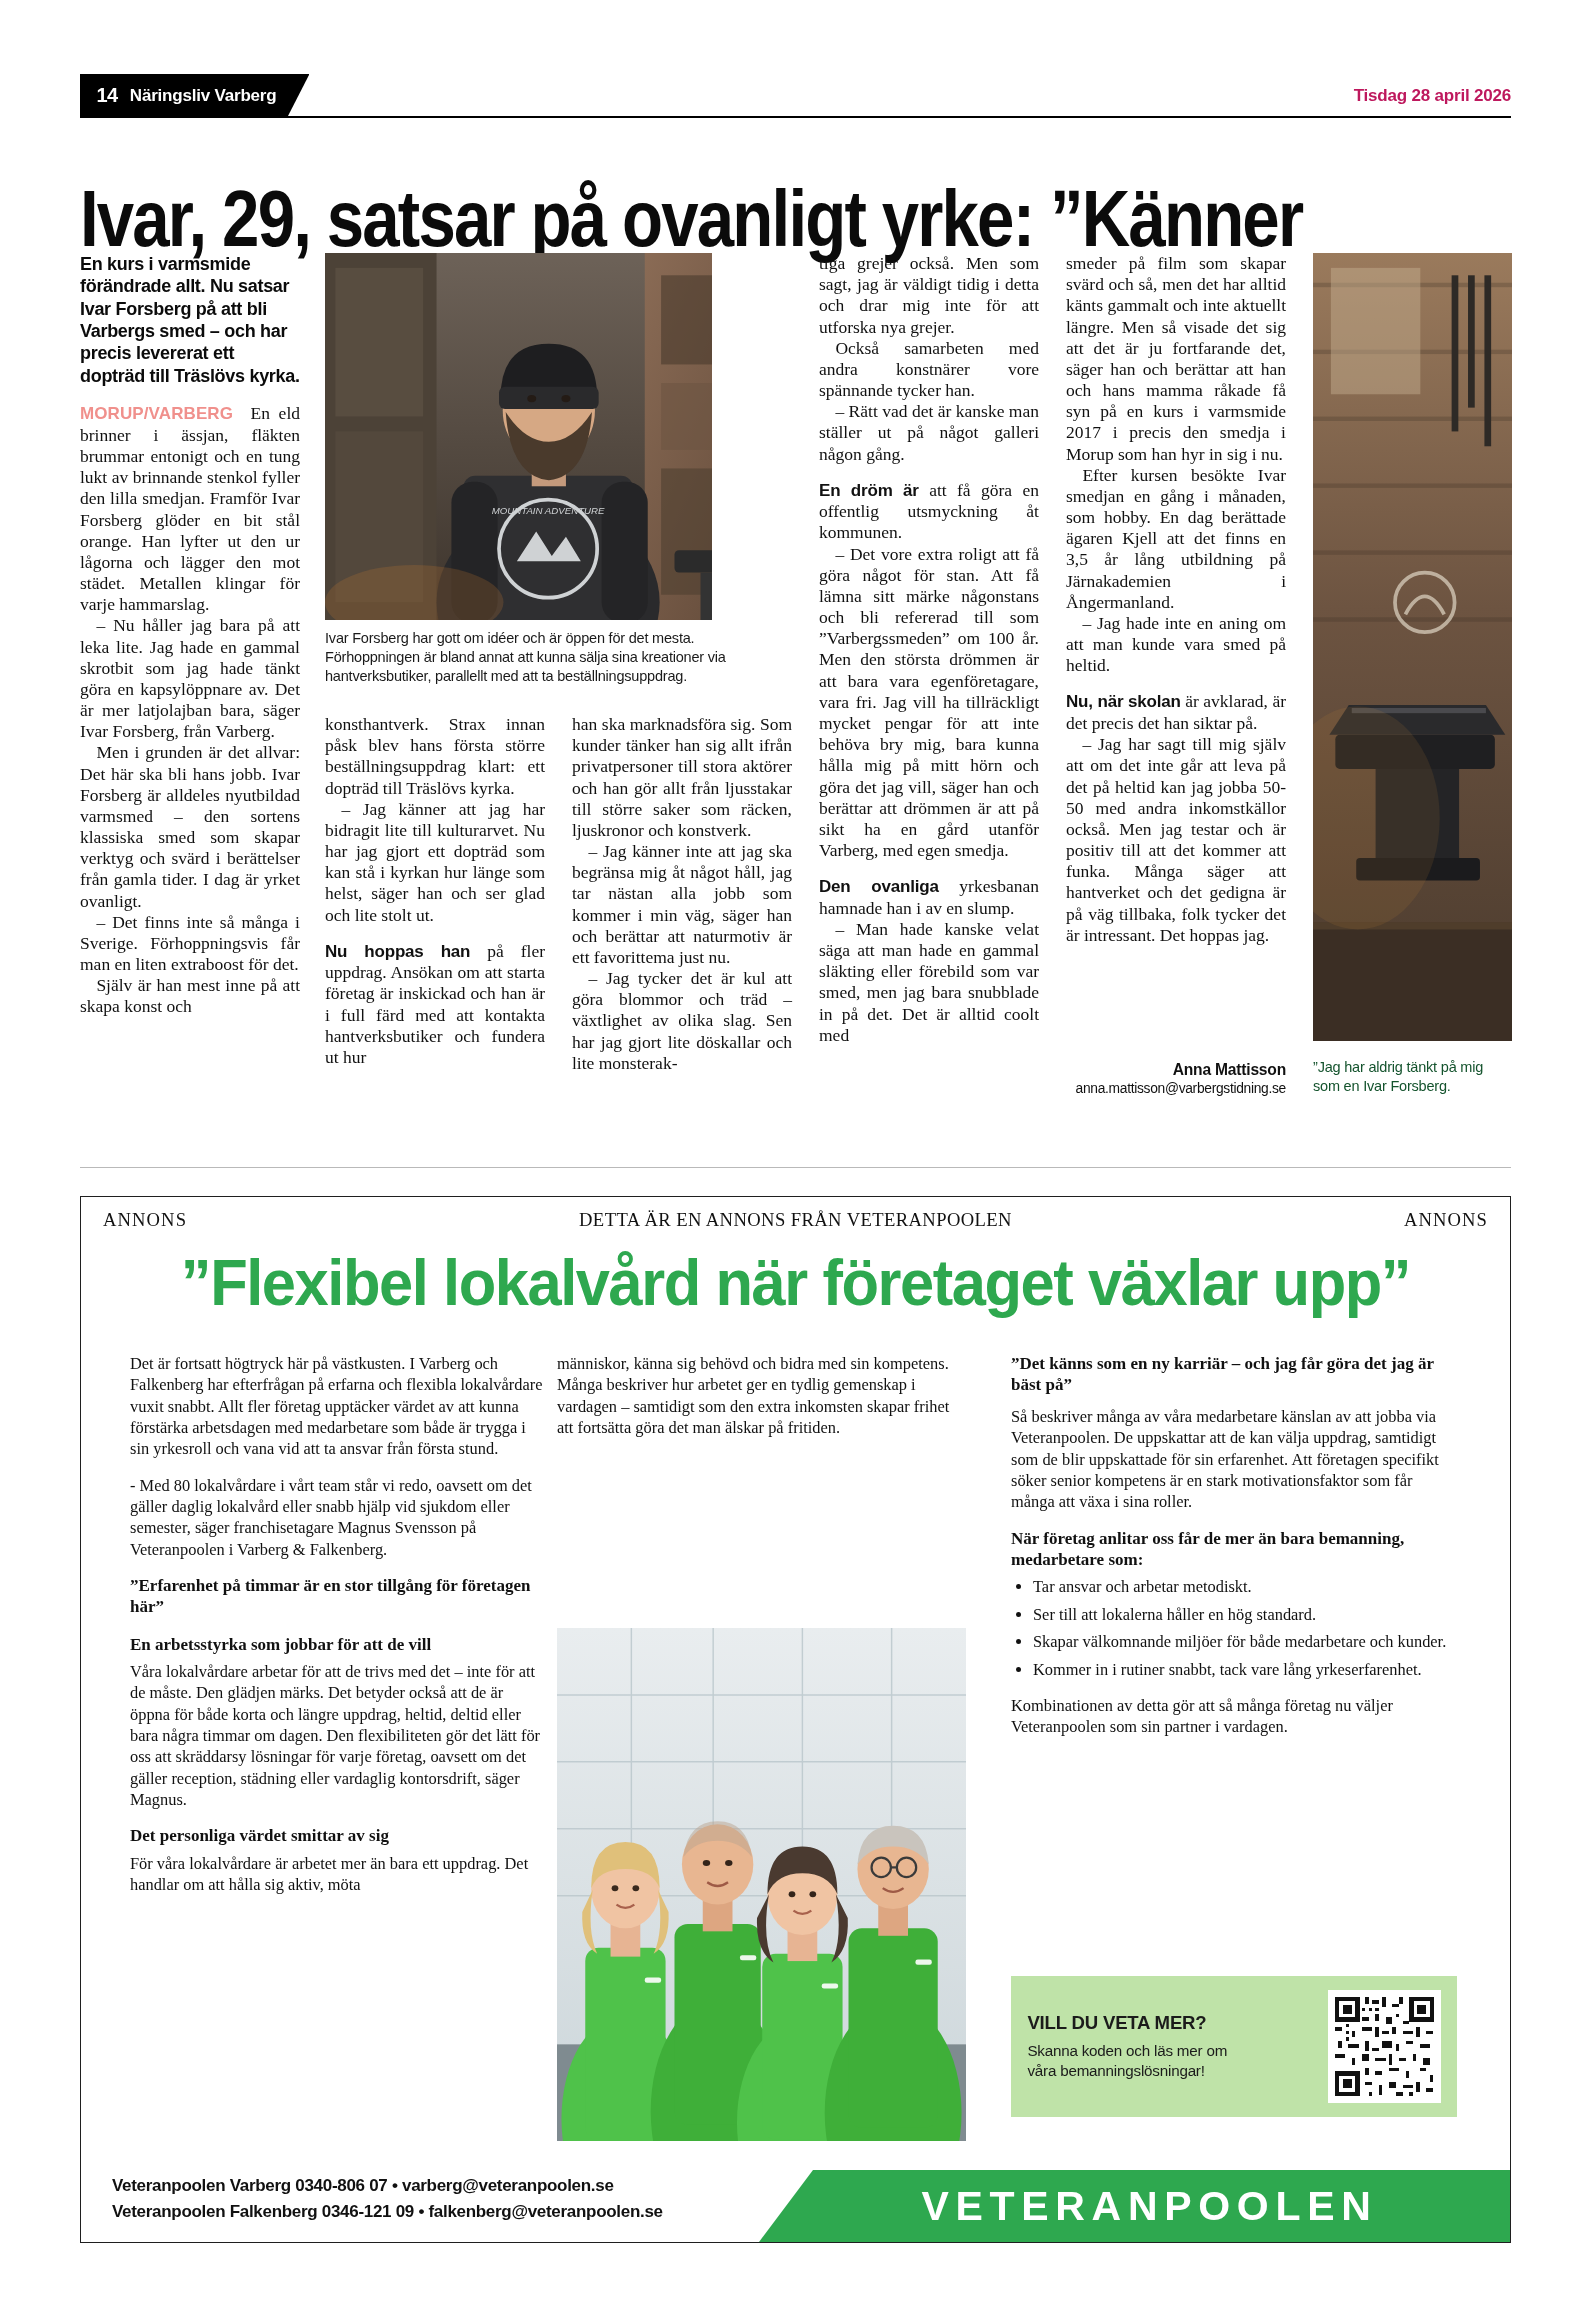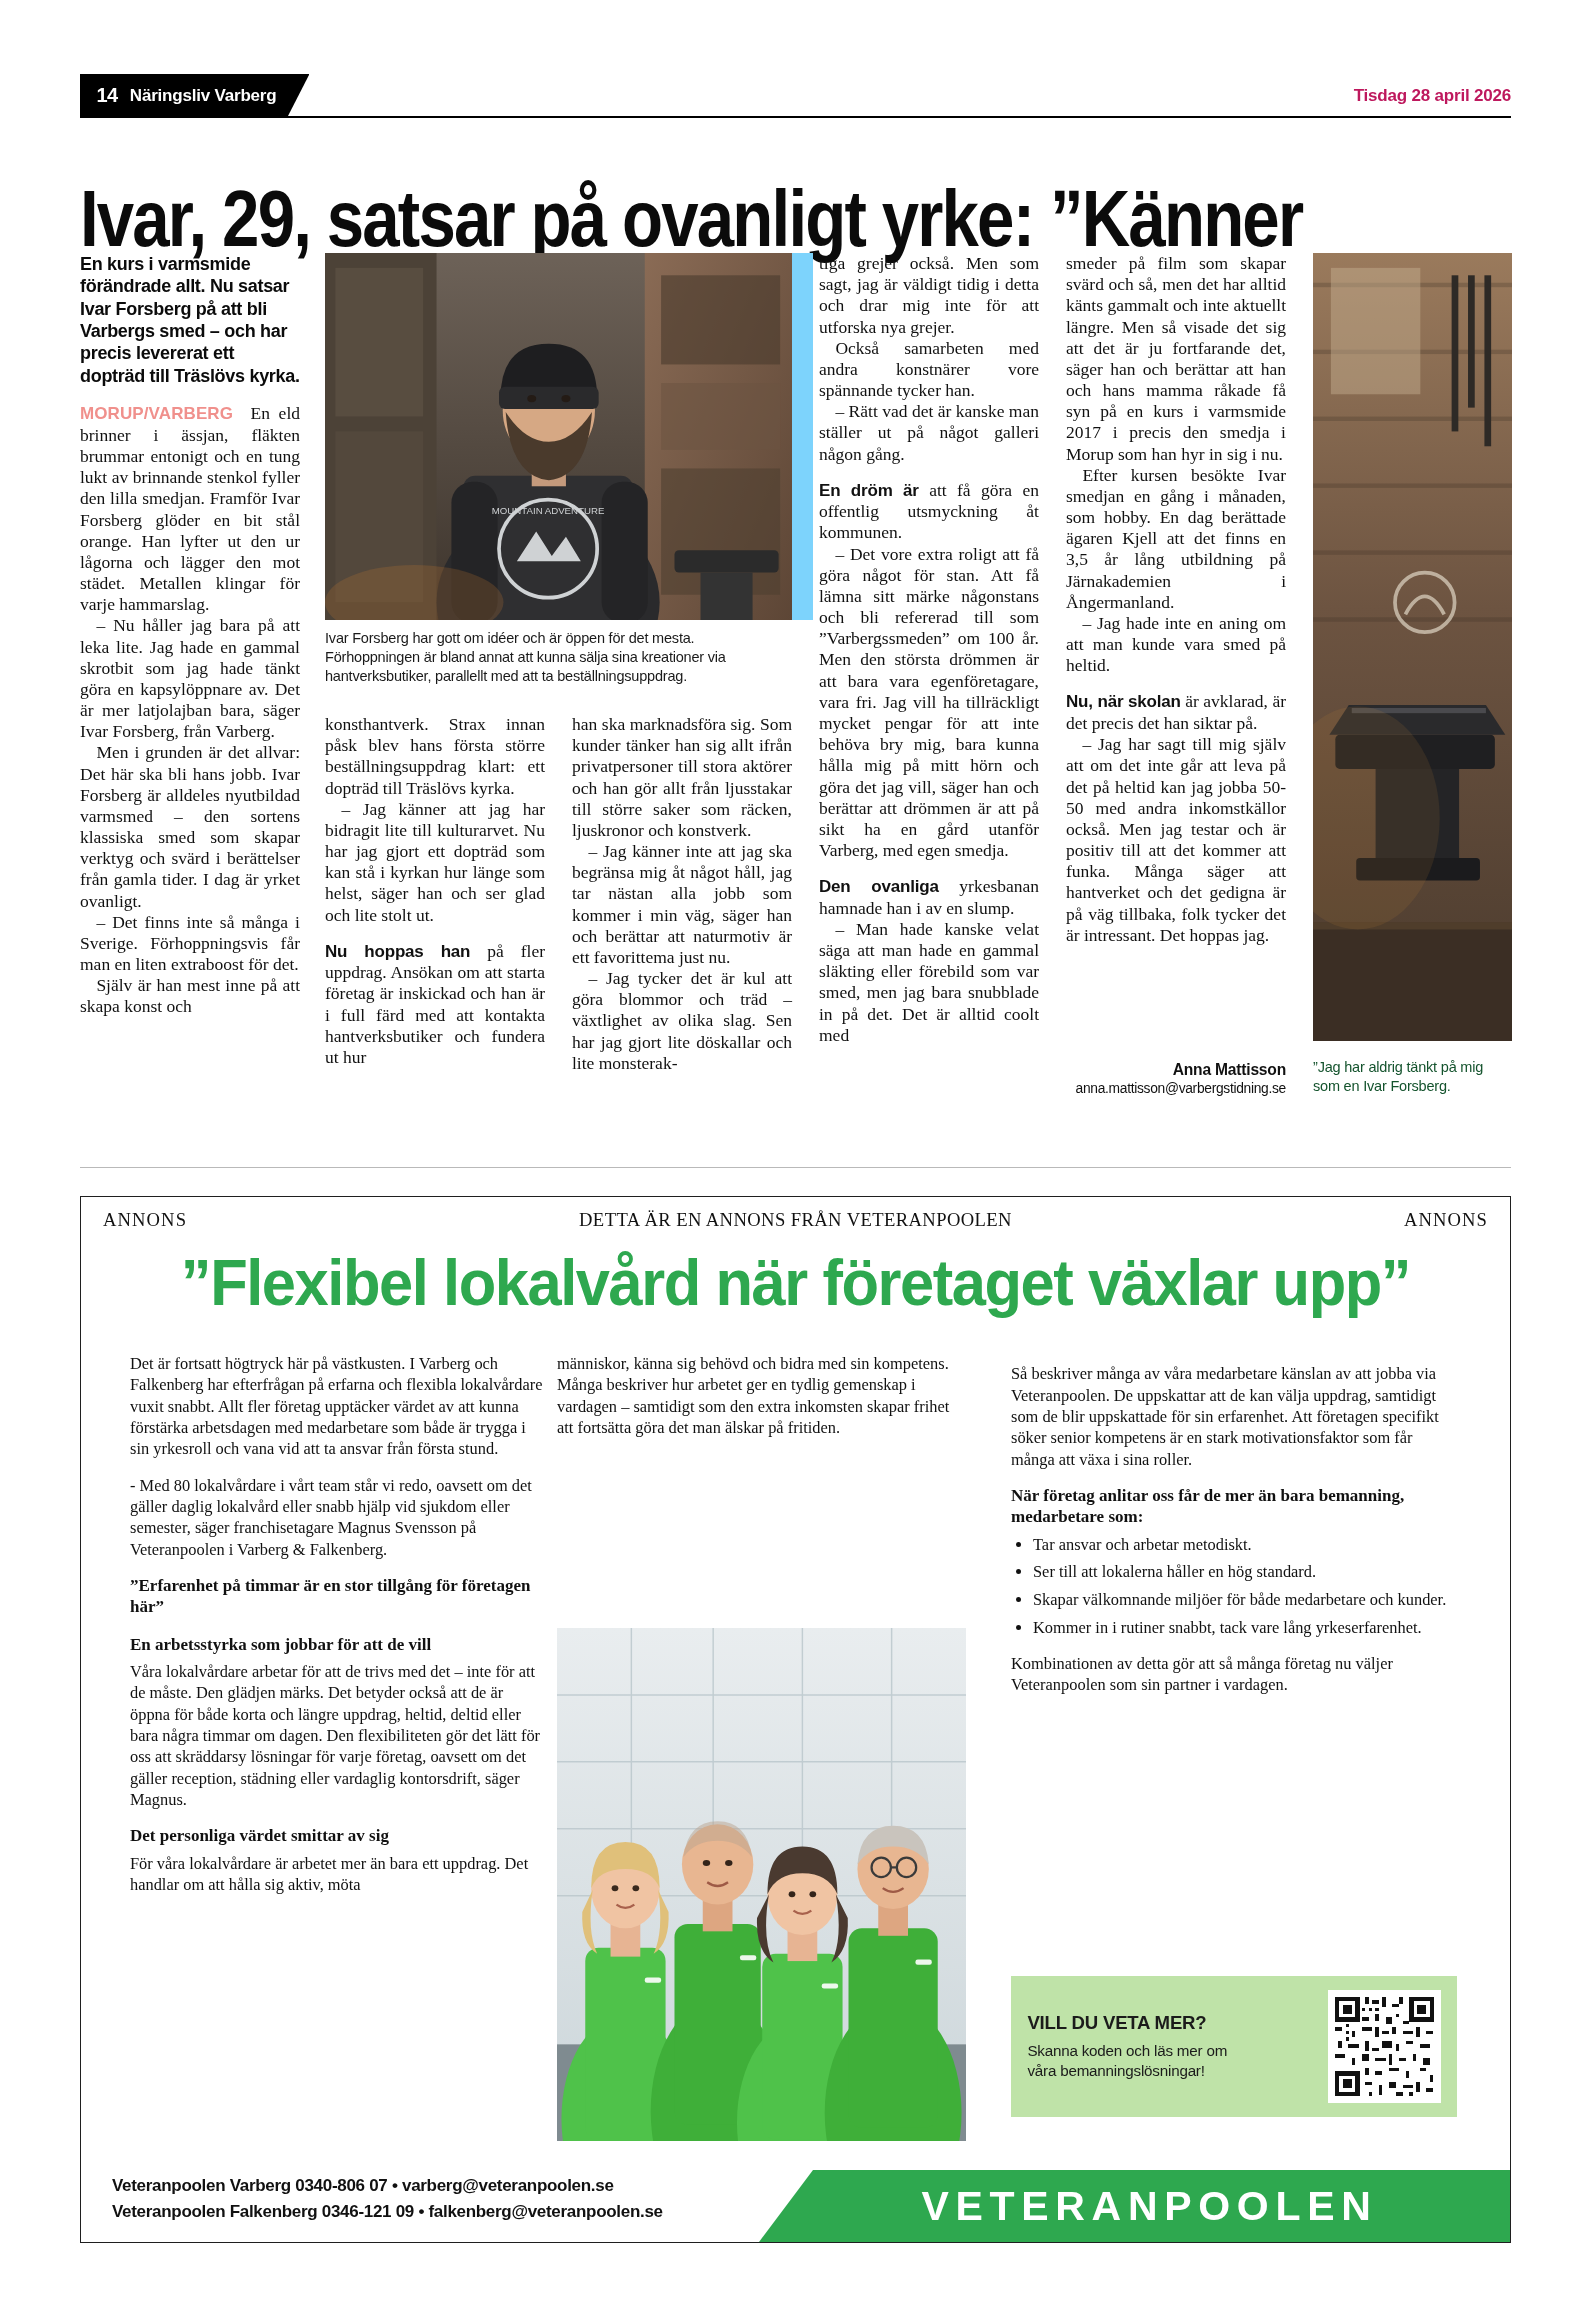--- a/index.html
+++ b/index.html
@@ -119,23 +119,24 @@
     font-weight: bold;
     font-size: 17px;
     letter-spacing: -0.2px;
     color: #111;
   }
 
   
   .photo-main {
     position: absolute;
     left: 245px; top: 0px;
-    width: 488px; height: 367px;
+    width: 387px; height: 367px;
     overflow: hidden;
-    background: #7dd3fc;
+    background: #737373;
+    font-style: italic;
   }
   .photo-caption {
     position: absolute;
     left: 245px; top: 376px;
     width: 467px;
     font-family: "Liberation Sans", sans-serif;
     font-size: 14.5px;
     line-height: 1.32;
     letter-spacing: -0.2px;
     color: #1a1a1a;
@@ -566,20 +567,21 @@
           <g fill="#ffffff" opacity="0.9">
             <rect x="118" y="470" width="22" height="7" rx="3"></rect>
             <rect x="246" y="440" width="22" height="7" rx="3"></rect>
             <rect x="356" y="478" width="22" height="7" rx="3"></rect>
             <rect x="482" y="446" width="22" height="7" rx="3"></rect>
           </g>
         </svg>
       </div>
 
       <div class="ad-col adc3">
+        <div class="ad-sub">”Det känns som en ny karriär – och jag får göra det jag är bäst på”</div>
         <p style="margin-top:10.4px;">Så beskriver många av våra medarbetare känslan av att jobba via Veteranpoolen. De uppskattar att de kan välja uppdrag, samtidigt som de blir uppskattade för sin erfarenhet. Att företagen specifikt söker senior kompetens är en stark motivationsfaktor som får många att växa i sina roller.</p>
         <div class="ad-sub">När företag anlitar oss får de mer än bara bemanning, medarbetare som:</div>
         <ul class="ad-list">
           <li>Tar ansvar och arbetar metodiskt.</li>
           <li>Ser till att lokalerna håller en hög standard.</li>
           <li>Skapar välkomnande miljöer för både medarbetare och kunder.</li>
           <li>Kommer in i rutiner snabbt, tack vare lång yrkeserfarenhet.</li>
         </ul>
         <p>Kombinationen av detta gör att så många företag nu väljer Veteranpoolen som sin partner i vardagen.</p>
       </div>

